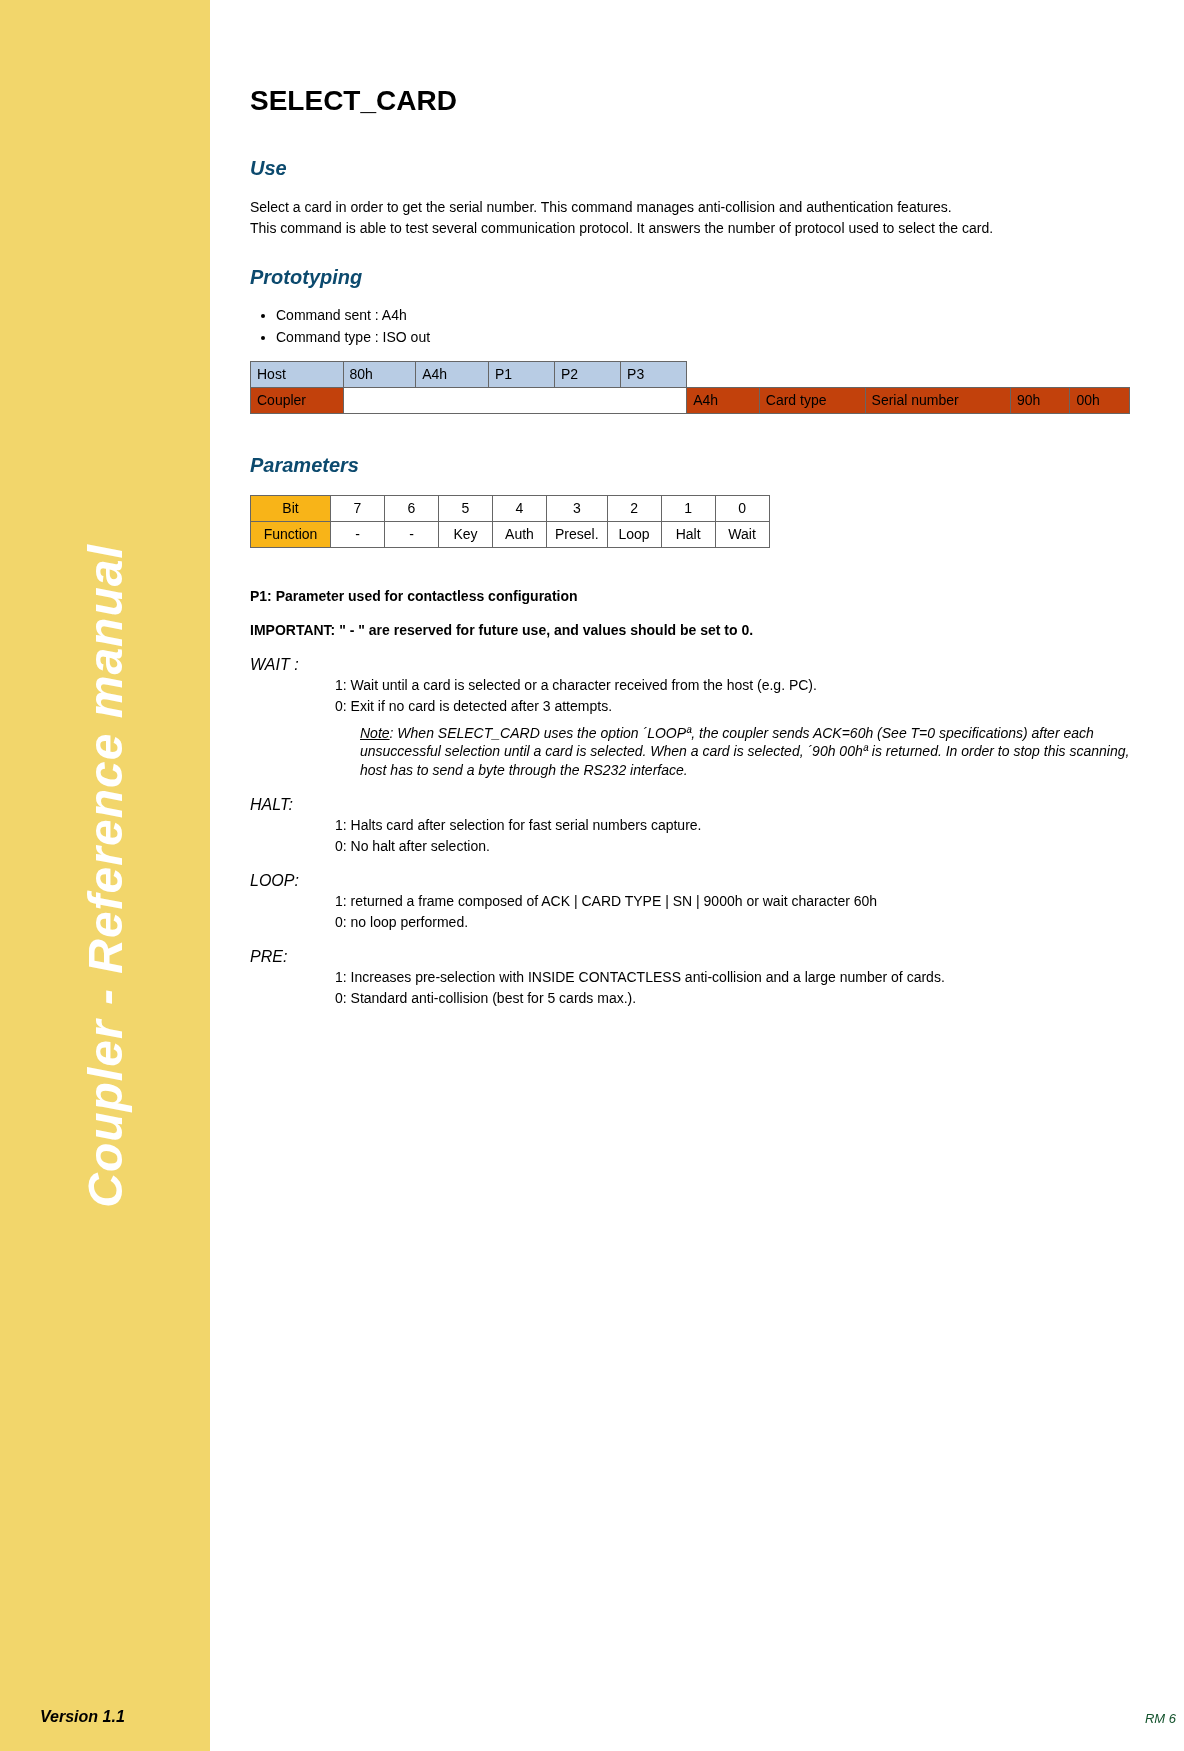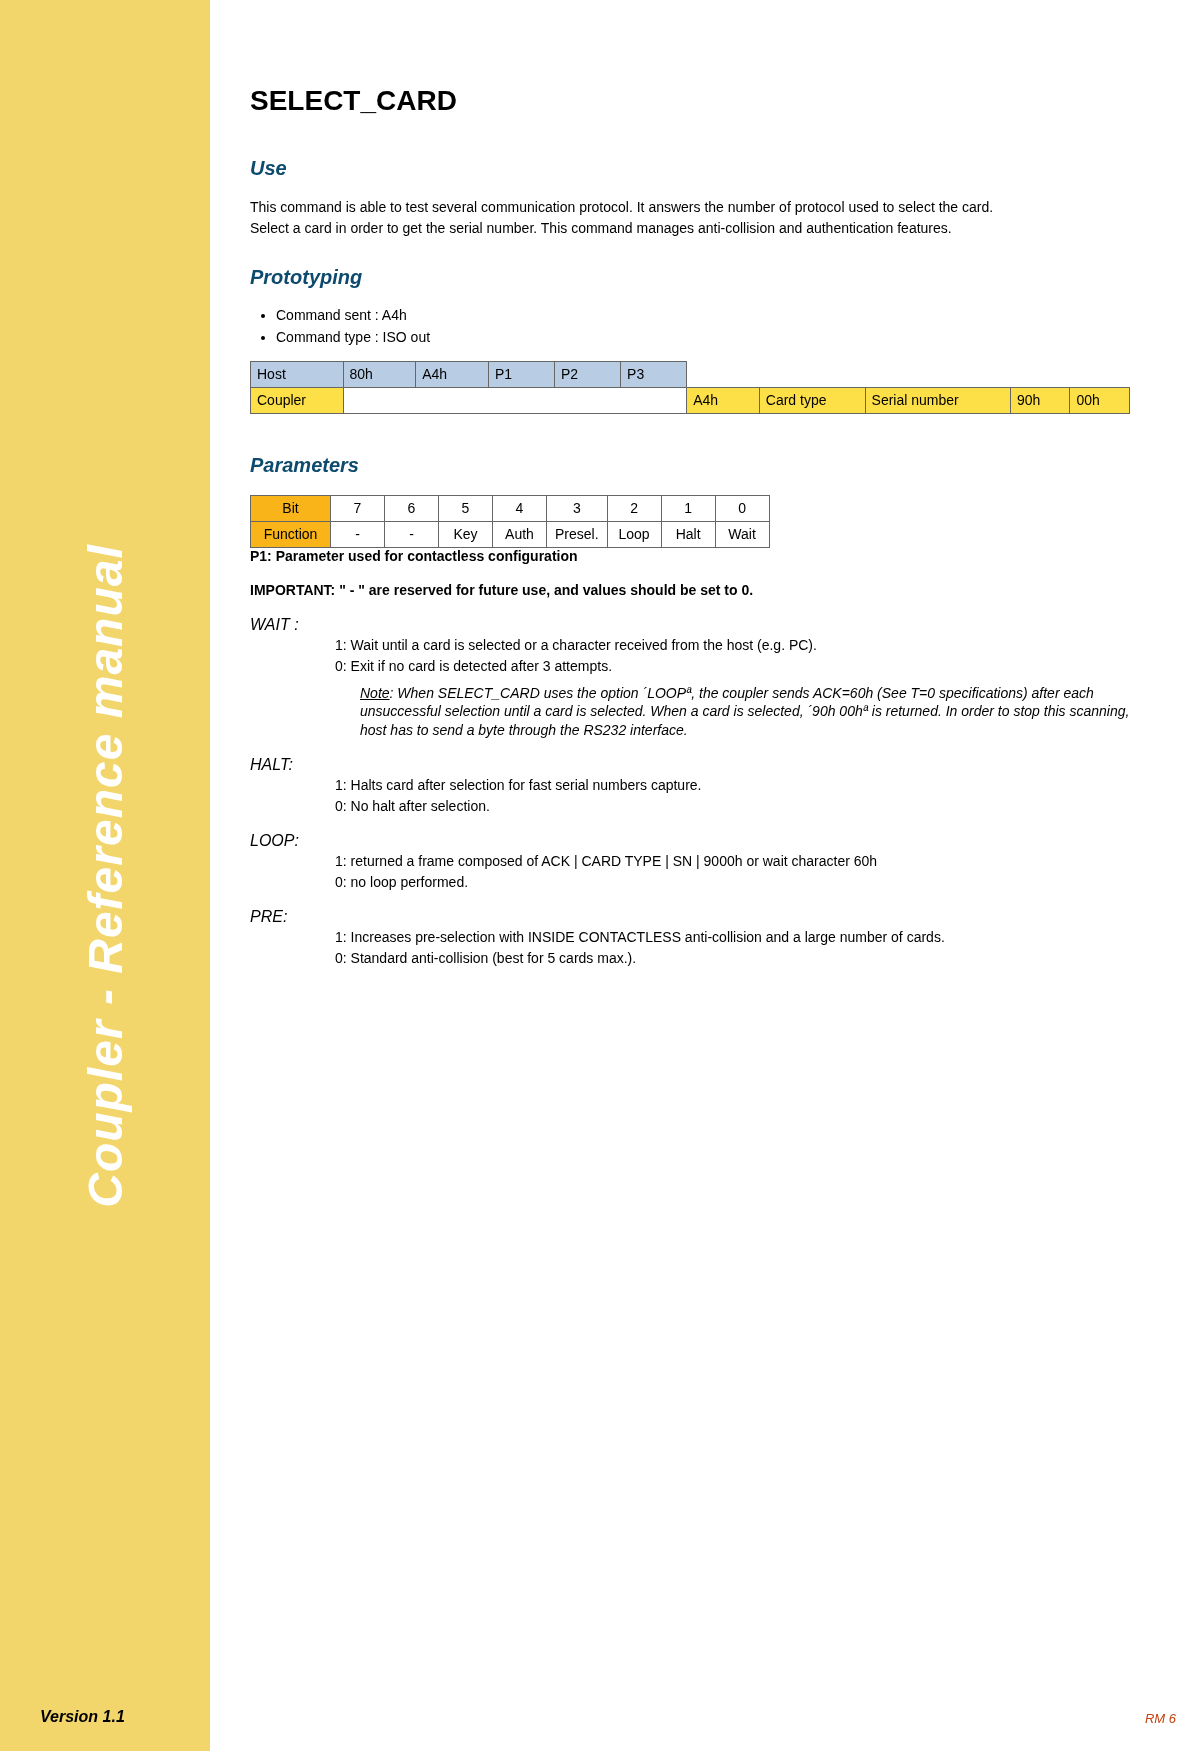--- a/index.html
+++ b/index.html
@@ -42,21 +42,21 @@
   font-style: italic;
   font-weight: bold;
   font-size: 16px;
 }
 .page-number {
   position: absolute;
   right: 8px;
   bottom: 25px;
   font-style: italic;
   font-size: 13px;
-  color: #c2410c;
+  color: #14532d;
 }
 .content {
   position: absolute;
   left: 250px;
   top: 85px;
   width: 880px;
 }
 h2.page-title {
   font-family: Arial, sans-serif;
   font-weight: bold;
@@ -84,24 +84,25 @@
   width: 100%;
   margin-bottom: 40px;
 }
 table.proto td {
   border: 1px solid #666;
   padding: 4px 6px;
   font-size: 14px;
   height: 26px;
 }
 .host-row td { background: #b8cce4; }
-.coupler-row td { background: #fde047; }
+.coupler-row td { background: #c2410c; }
 .host-row td.empty, .coupler-row td.empty { background: #fff; }
 table.params {
   border-collapse: collapse;
+  margin-bottom: 40px;
 }
 table.params td, table.params th {
   border: 1px solid #666;
   padding: 4px 8px;
   text-align: center;
   font-size: 14px;
   min-width: 54px;
   height: 26px;
 }
 table.params .hdr {
@@ -147,22 +148,22 @@
 </div>
 
 <div class="page-number">RM 6</div>
 
 <div class="content">
 
   <h2 class="page-title">SELECT_CARD</h2>
 
   <div class="section-block">
     <h3 class="section">Use</h3>
+    <p class="body">Select a card in order to get the serial number. This command manages anti-collision and authentication features.</p>
     <p class="body">This command is able to test several communication protocol. It answers the number of protocol used to select the card.</p>
-    <p class="body">Select a card in order to get the serial number. This command manages anti-collision and authentication features.</p>
   </div>
 
   <div class="section-block">
     <h3 class="section">Prototyping</h3>
     <ul class="bullets">
       <li>Command sent : A4h</li>
       <li>Command type : ISO out</li>
     </ul>
 
     <table class="proto">

